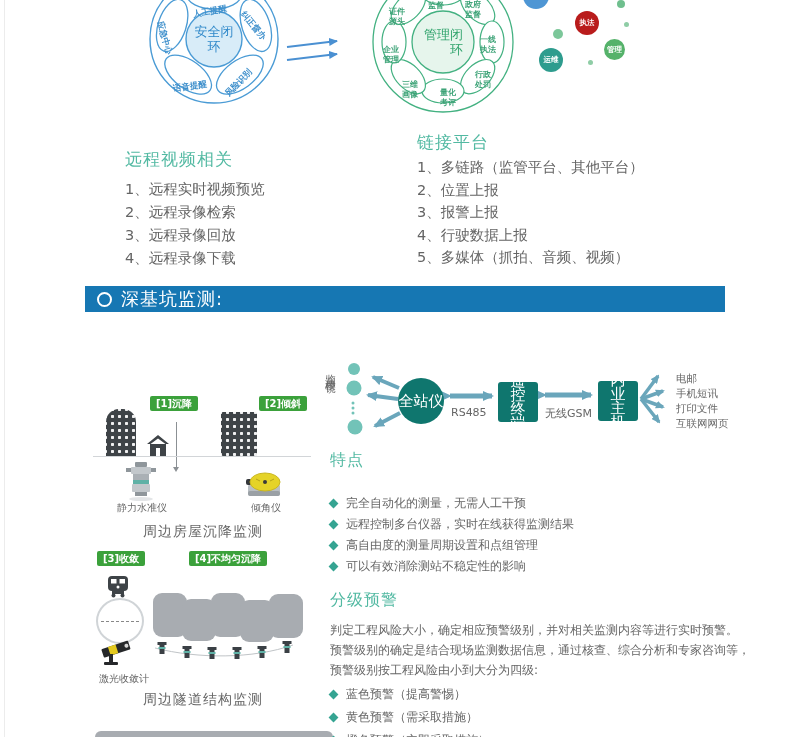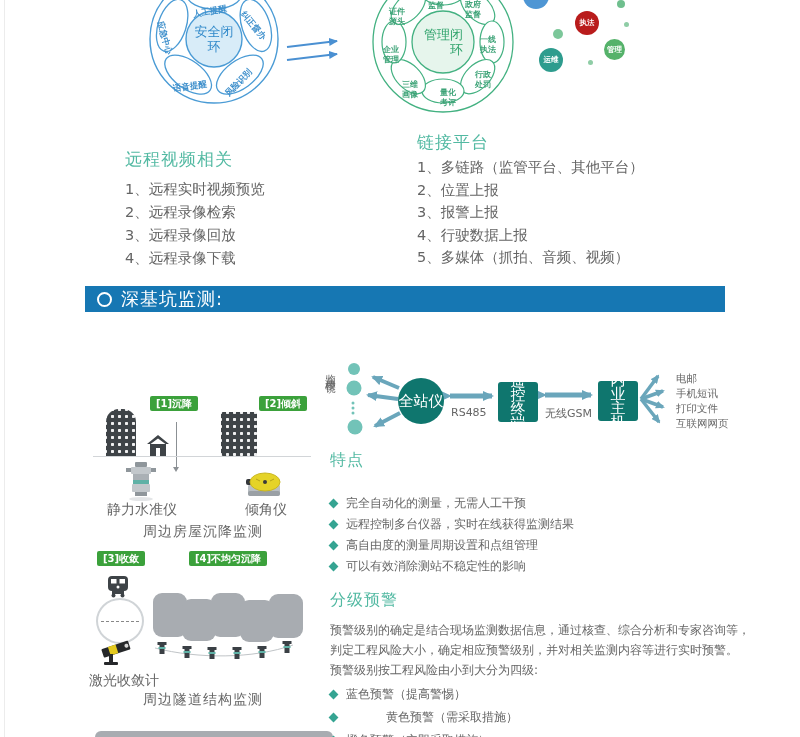--- a/index.html
+++ b/index.html
@@ -22,21 +22,21 @@
   .plain-item{font-size:14.5px;color:#646464;line-height:23px;white-space:nowrap;}
 
   
   .banner{left:85px;top:286px;width:640px;height:26px;background:#1677b3;display:flex;align-items:center;}
   .banner-circle{width:11px;height:11px;border:2px solid #fff;border-radius:50%;margin-left:12px;}
   .banner-text{color:#fff;font-weight:normal;font-size:18px;margin-left:9px;letter-spacing:1px;white-space:nowrap;}
 
   
   .chip{background:#3ba13b;color:#fff;font-size:10px;font-weight:bold;line-height:13px;padding:1px 6px;border-radius:2px;white-space:nowrap;}
   .bldg{background-color:#3e4347;background-image:radial-gradient(circle,rgba(255,255,255,.92) 1.4px,transparent 1.5px);background-size:7px 7px;background-position:3px 4px;}
-  .inst-label{font-size:14px;color:#666;text-align:center;white-space:nowrap;}
+  .inst-label{font-size:10px;color:#666;text-align:center;white-space:nowrap;}
   .caption{font-size:14px;color:#666;text-align:center;letter-spacing:1px;white-space:nowrap;}
   .seg{background:#a8acb1;border-radius:9px;}
   .tunnel-circle{width:44px;height:42px;border:2px solid #d0d4d7;border-radius:50%;background:#fff;}
   .tunnel-dash{position:absolute;left:3px;right:3px;top:50%;border-top:1px dashed #888;}
 
   
   .flow-node{background:#0f766e;color:#fff;display:flex;align-items:center;justify-content:center;text-align:center;font-size:15px;line-height:14px;}
   .flow-sq{width:40px;height:40px;border-radius:3px;}
   .flow-sq span{display:block;width:25px;}
   .flow-circle{width:46px;height:46px;border-radius:50%;}
@@ -305,28 +305,28 @@
         <span class="feat-text">高自由度的测量周期设置和点组管理</span>
       </div>
     <div class="feat-row">
         <span class="diamond"></span>
         <span class="feat-text">可以有效消除测站不稳定性的影响</span>
       </div>
   </div>
 
   <div class="abs" style="left:330px;top:590px;">
     <div class="feat-title" style="margin-bottom:9px;">分级预警</div>
+    <div class="para-line">判定工程风险大小，确定相应预警级别，并对相关监测内容等进行实时预警。</div>
     <div class="para-line">预警级别的确定是结合现场监测数据信息，通过核查、综合分析和专家咨询等，</div>
-    <div class="para-line">判定工程风险大小，确定相应预警级别，并对相关监测内容等进行实时预警。</div>
     <div class="para-line" style="margin-bottom:8px;">预警级别按工程风险由小到大分为四级:</div>
     <div class="feat-row" style="margin-bottom:10px;">
         <span class="diamond"></span>
         <span class="feat-text">蓝色预警（提高警惕）</span>
       </div>
-    <div class="feat-row" style="margin-bottom:10px;gap:40px;">
+    <div class="feat-row" style="margin-bottom:10px;">
         <span class="diamond"></span>
         <span class="feat-text">黄色预警（需采取措施）</span>
       </div>
     <div class="feat-row">
         <span class="diamond"></span>
         <span class="feat-text">橙色预警（立即采取措施）</span>
       </div>
   </div>
 </div>
 

